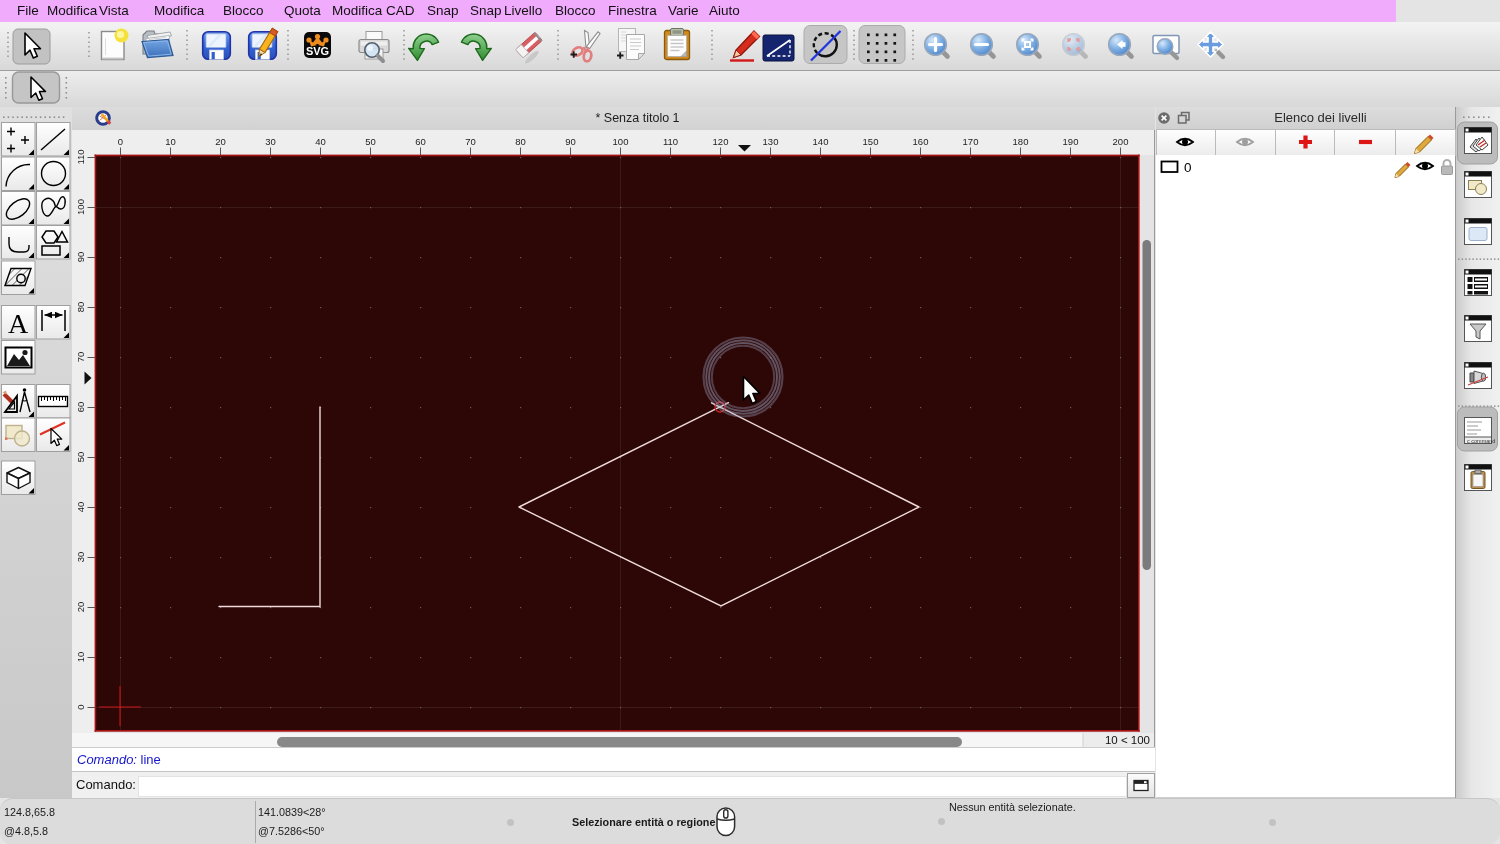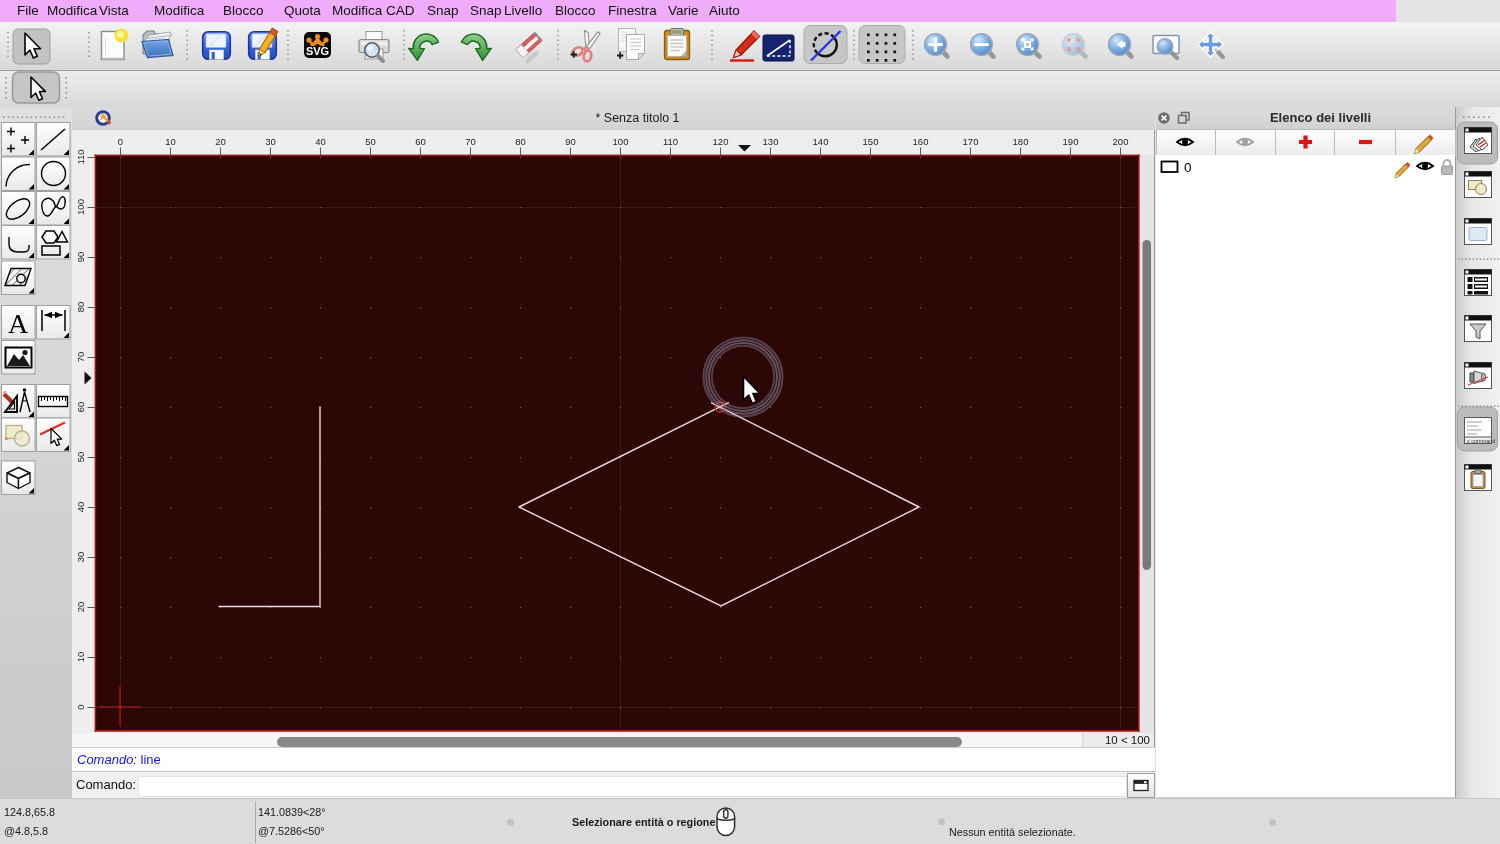--- a/index.html
+++ b/index.html
@@ -4,33 +4,33 @@
 html,body{margin:0;padding:0;}
 body{width:1500px;height:844px;overflow:hidden;font-family:"Liberation Sans",sans-serif;background:#e4e4e4;}
 .abs{position:absolute;}
 #root{position:absolute;left:0;top:0;width:1500px;height:844px;}
 #menubar{left:0;top:0;width:1352px;height:22px;background:#f0abfc;padding-left:44px;}
 #menubar span{position:absolute;top:3px;font-size:13.5px;color:#111;white-space:nowrap;}
 #toolbar{left:0;top:22px;width:1500px;height:48px;background:linear-gradient(#f3f3f3,#d8d8d8);border-bottom:1px solid #9e9e9e;padding-left:12px;}
 #mdibg{left:0;top:71px;width:1500px;height:36px;background:linear-gradient(#ededed,#d8d8d8);}
 #leftbar{left:0;top:107px;width:72px;height:691px;background:linear-gradient(#e0e0e0,#c8c8c8);}
 #rightstrip{left:1455px;top:107px;width:45px;height:691px;background:linear-gradient(90deg,#cbcbcb,#e7e7e7 35%,#f1f1f1);border-left:1px solid #9a9a9a;}
-#statusbar{left:0;top:798px;width:1500px;height:46px;background:#dcdcdc;border-top:1px solid #c6c6c6;font-size:10.8px;color:#1a1a1a;}
+#statusbar{left:0;top:798px;width:1500px;height:46px;background:#dcdcdc;border-top:1px solid #c6c6c6;font-size:10.8px;color:#1a1a1a;border-radius:13px;}
 
 #wtitle{left:72px;top:107px;width:1083px;height:23px;background:linear-gradient(#dcdcdc,#d2d2d2);border-bottom:1px solid #bcbcbc;}
 #wtitle .t{position:absolute;left:4px;top:4px;width:100%;text-align:center;text-indent:40px;font-size:12.5px;color:#1d1d1d;}
 
 #cmdhist{left:72px;top:747px;width:1083px;height:23px;background:#ffffff;border-top:1px solid #cccccc;text-decoration:underline;}
 #cmdhist .t{position:absolute;left:5px;top:4px;font-size:13px;color:#1616cc;}
 #cmdrow{left:72px;top:771px;width:1083px;height:27px;background:#f0f0f0;border-top:1px solid #c4c4c4;}
 #cmdrow .lbl{position:absolute;left:4px;top:5px;font-size:13px;color:#111;}
 #cmdrow .field{position:absolute;left:66px;top:4px;width:987px;height:19px;background:#fff;border:1px solid #e3e3e3;}
 #cmdrow .btn{position:absolute;left:1055px;top:1px;width:26px;height:23px;background:linear-gradient(#fbfbfb,#e4e4e4);border:1px solid #a0a0a0;}
 
-#ptitle{left:1156px;top:107px;width:299px;height:22px;background:linear-gradient(#dddddd,#d0d0d0);border-bottom:1px solid #b5b5b5;font-weight:bold;}
+#ptitle{left:1156px;top:107px;width:299px;height:22px;background:linear-gradient(#dddddd,#d0d0d0);border-bottom:1px solid #b5b5b5;}
 #ptitle .t{position:absolute;left:0;top:3px;width:100%;text-align:center;text-indent:30px;font-size:13px;color:#2a2a2a;}
 #ptools{left:1156px;top:129px;width:299px;height:26px;}
 #ptools .cell{position:absolute;top:0;height:25px;background:linear-gradient(#fefefe,#ececec);border:1px solid #bbbbbb;}
 #plist{left:1156px;top:155px;width:299px;height:642px;background:#ffffff;border-bottom:1px solid #cfcfcf;}
 .statxt{position:absolute;white-space:nowrap;}
 </style></head>
 <body>
 <div id="root">
 <div class="abs" id="menubar">
 <span style="left:17px">File</span>
@@ -672,21 +672,21 @@
 <div class="statxt" style="left:258px;top:7px">141.0839&lt;28°</div>
 <div class="statxt" style="left:258px;top:26px">@7.5286&lt;50°</div>
 <div class="abs" style="left:507px;top:20px;width:7px;height:7px;border-radius:50%;background:#c2c2c2"></div>
 <div class="statxt" style="left:572px;top:17px;font-weight:700">Selezionare entità o regione</div>
 <svg class="abs" style="left:716px;top:8px" width="21" height="30" viewBox="0 0 21 30">
  <rect x="1" y="1" width="17.6" height="27.5" rx="8.8" fill="#fff" stroke="#2d2d2d" stroke-width="1.5"></rect>
  <path d="M1,12 Q9.8,14.6 18.6,12" fill="none" stroke="#2d2d2d" stroke-width="1.5"></path>
  <rect x="7.7" y="2.8" width="4.2" height="8.2" rx="2.1" fill="#fff" stroke="#2d2d2d" stroke-width="1.4"></rect>
 </svg>
 <div class="abs" style="left:938px;top:19px;width:7px;height:7px;border-radius:50%;background:#c2c2c2"></div>
-<div class="statxt" style="left:949px;top:27px;font-weight:500">Nessun entità selezionate.</div>
+<div class="statxt" style="left:949px;top:2px;font-weight:500">Nessun entità selezionate.</div>
 <div class="abs" style="left:1269px;top:20px;width:7px;height:7px;border-radius:50%;background:#c2c2c2"></div>
 </div>
 <svg class="abs" id="stripicons" style="left:1455px;top:107px" width="45" height="691" viewBox="0 0 45 691">
 <g fill="#8f8f8f">
  <rect x="8" y="9.4" width="1.6" height="1.6"></rect>
         <rect x="13" y="9.4" width="1.6" height="1.6"></rect>
         <rect x="18" y="9.4" width="1.6" height="1.6"></rect>
         <rect x="23" y="9.4" width="1.6" height="1.6"></rect>
         <rect x="28" y="9.4" width="1.6" height="1.6"></rect>
         <rect x="33" y="9.4" width="1.6" height="1.6"></rect>

